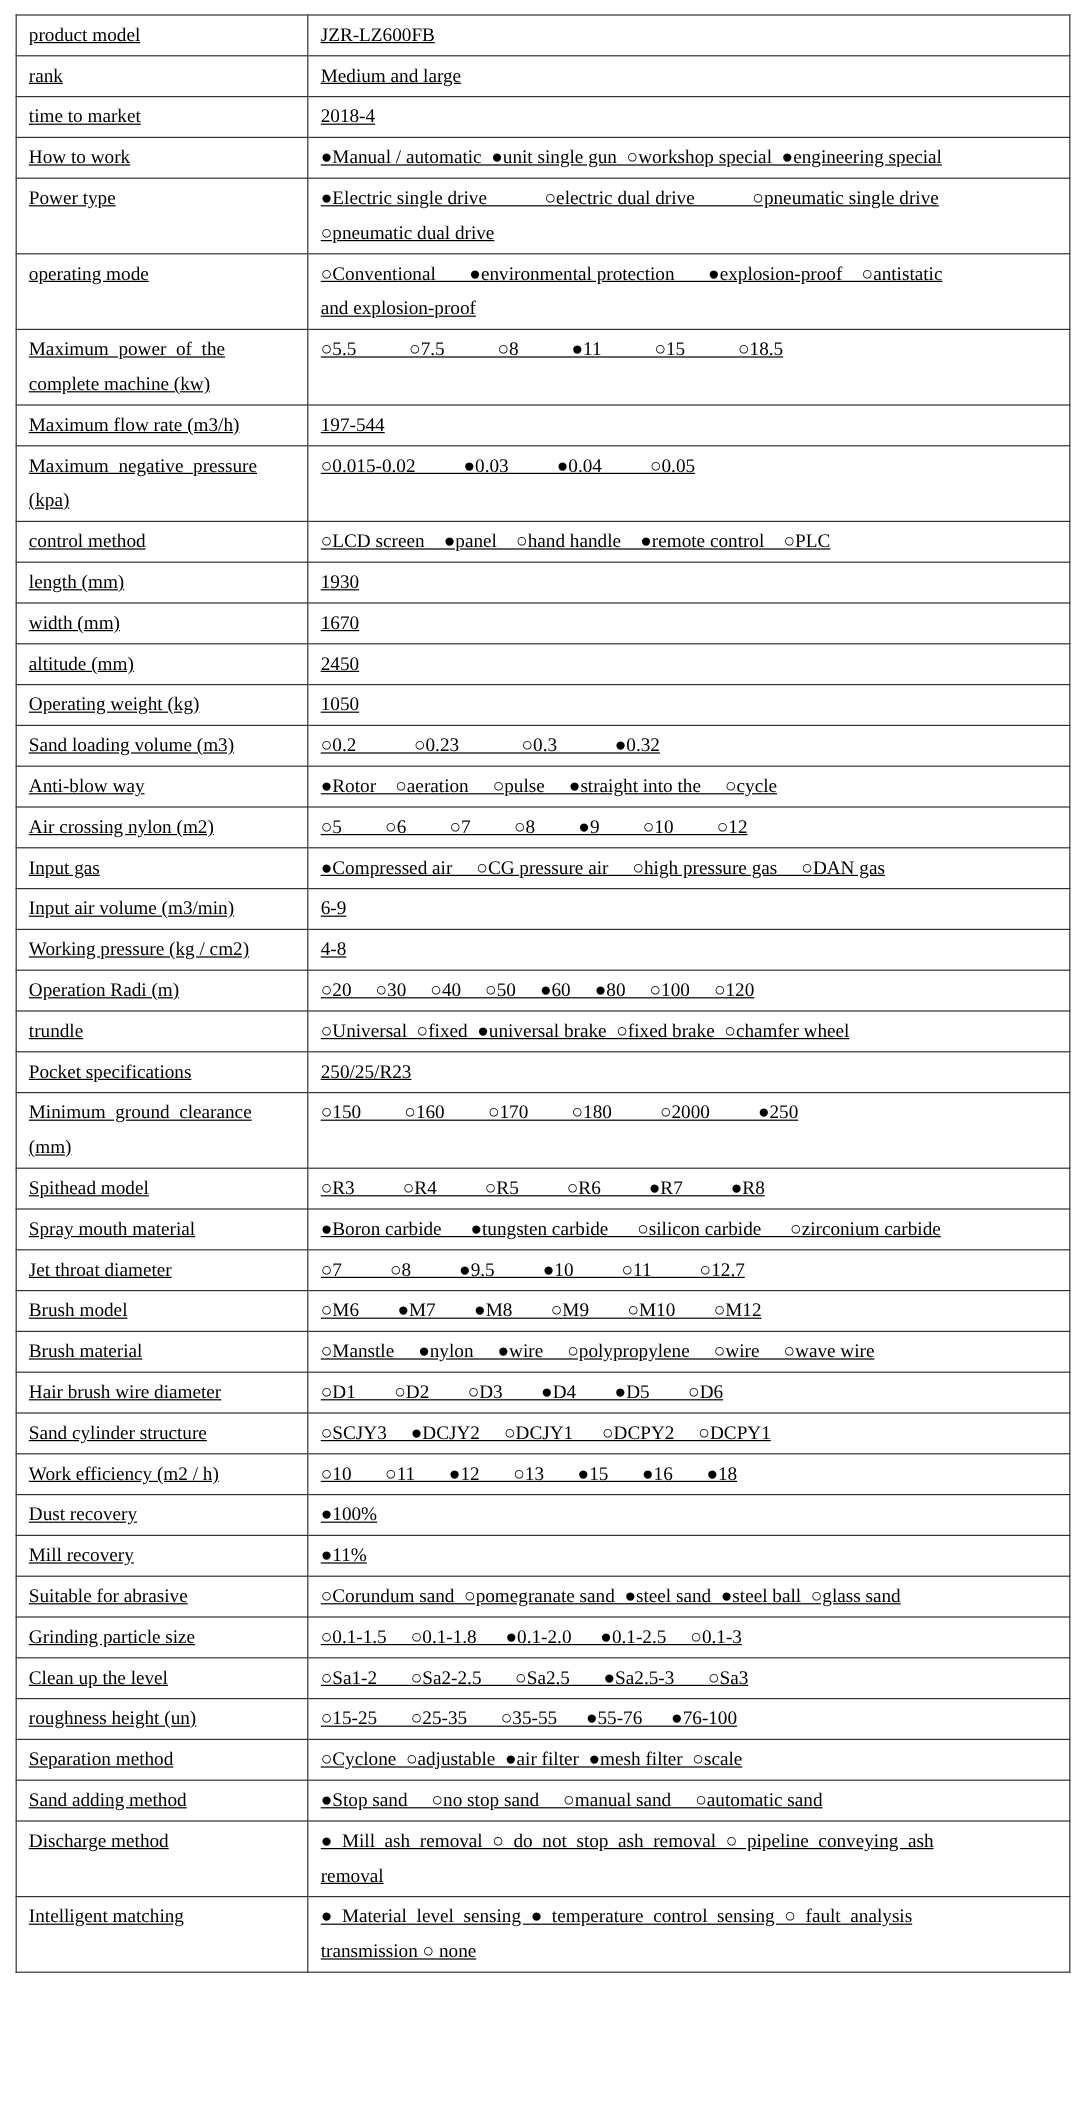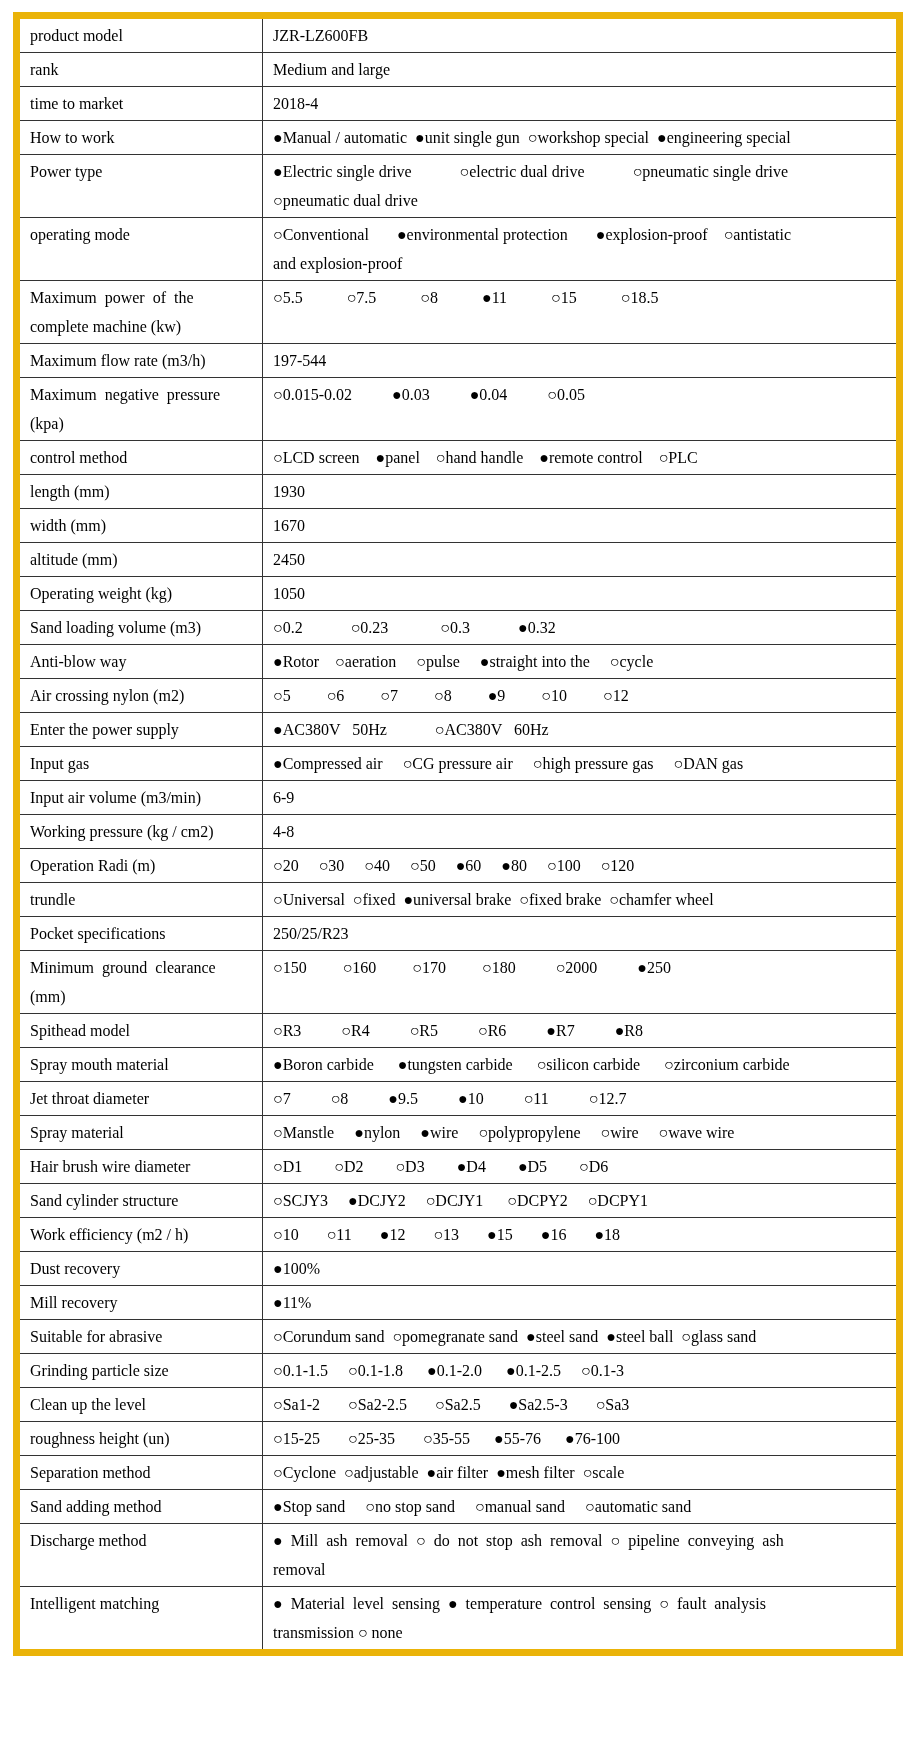--- a/index.html
+++ b/index.html
@@ -13,22 +13,23 @@
     font-family: "Liberation Serif", "DejaVu Serif", serif;
     color: #000000;
   }
   .page {
     padding: 12px 13px 10px 13px;
   }
   table.spec-table {
     border-collapse: collapse;
     table-layout: fixed;
     width: 879px;
-    border: 7px solid #eab308;
+    border: 1px solid #eab308;
     background: #ffffff;
+    text-decoration: underline;
   }
   table.spec-table td {
     border: 1px solid #333333;
     vertical-align: top;
     padding: 2px 10px;
     font-size: 16px;
     line-height: 29px;
     white-space: pre-wrap;
     word-break: normal;
     overflow: hidden;
@@ -112,24 +113,20 @@
         </tr>
         <tr>
           <td class="label-cell">Anti-blow way</td>
           <td class="value-cell">●Rotor    ○aeration     ○pulse     ●straight into the     ○cycle</td>
         </tr>
         <tr>
           <td class="label-cell">Air crossing nylon (m2)</td>
           <td class="value-cell">○5         ○6         ○7         ○8         ●9         ○10         ○12</td>
         </tr>
         <tr>
-          <td class="label-cell">Enter the power supply</td>
-          <td class="value-cell">●AC380V   50Hz            ○AC380V   60Hz</td>
-        </tr>
-        <tr>
           <td class="label-cell">Input gas</td>
           <td class="value-cell">●Compressed air     ○CG pressure air     ○high pressure gas     ○DAN gas</td>
         </tr>
         <tr>
           <td class="label-cell">Input air volume (m3/min)</td>
           <td class="value-cell">6-9</td>
         </tr>
         <tr>
           <td class="label-cell">Working pressure (kg / cm2)</td>
           <td class="value-cell">4-8</td>
@@ -157,21 +154,25 @@
         </tr>
         <tr>
           <td class="label-cell">Spray mouth material</td>
           <td class="value-cell">●Boron carbide      ●tungsten carbide      ○silicon carbide      ○zirconium carbide</td>
         </tr>
         <tr>
           <td class="label-cell">Jet throat diameter</td>
           <td class="value-cell">○7          ○8          ●9.5          ●10          ○11          ○12.7</td>
         </tr>
         <tr>
-          <td class="label-cell">Spray material</td>
+          <td class="label-cell">Brush model</td>
+          <td class="value-cell">○M6        ●M7        ●M8        ○M9        ○M10        ○M12</td>
+        </tr>
+        <tr>
+          <td class="label-cell">Brush material</td>
           <td class="value-cell">○Manstle     ●nylon     ●wire     ○polypropylene     ○wire     ○wave wire</td>
         </tr>
         <tr>
           <td class="label-cell">Hair brush wire diameter</td>
           <td class="value-cell">○D1        ○D2        ○D3        ●D4        ●D5        ○D6</td>
         </tr>
         <tr>
           <td class="label-cell">Sand cylinder structure</td>
           <td class="value-cell">○SCJY3     ●DCJY2     ○DCJY1      ○DCPY2     ○DCPY1</td>
         </tr>

